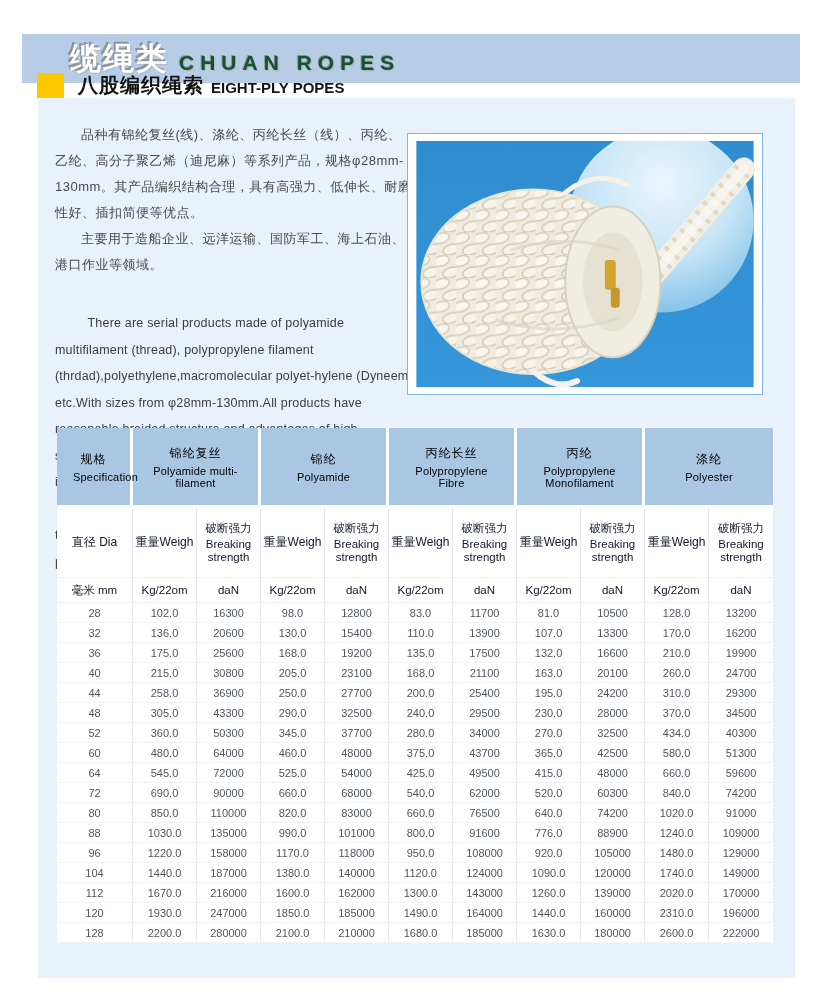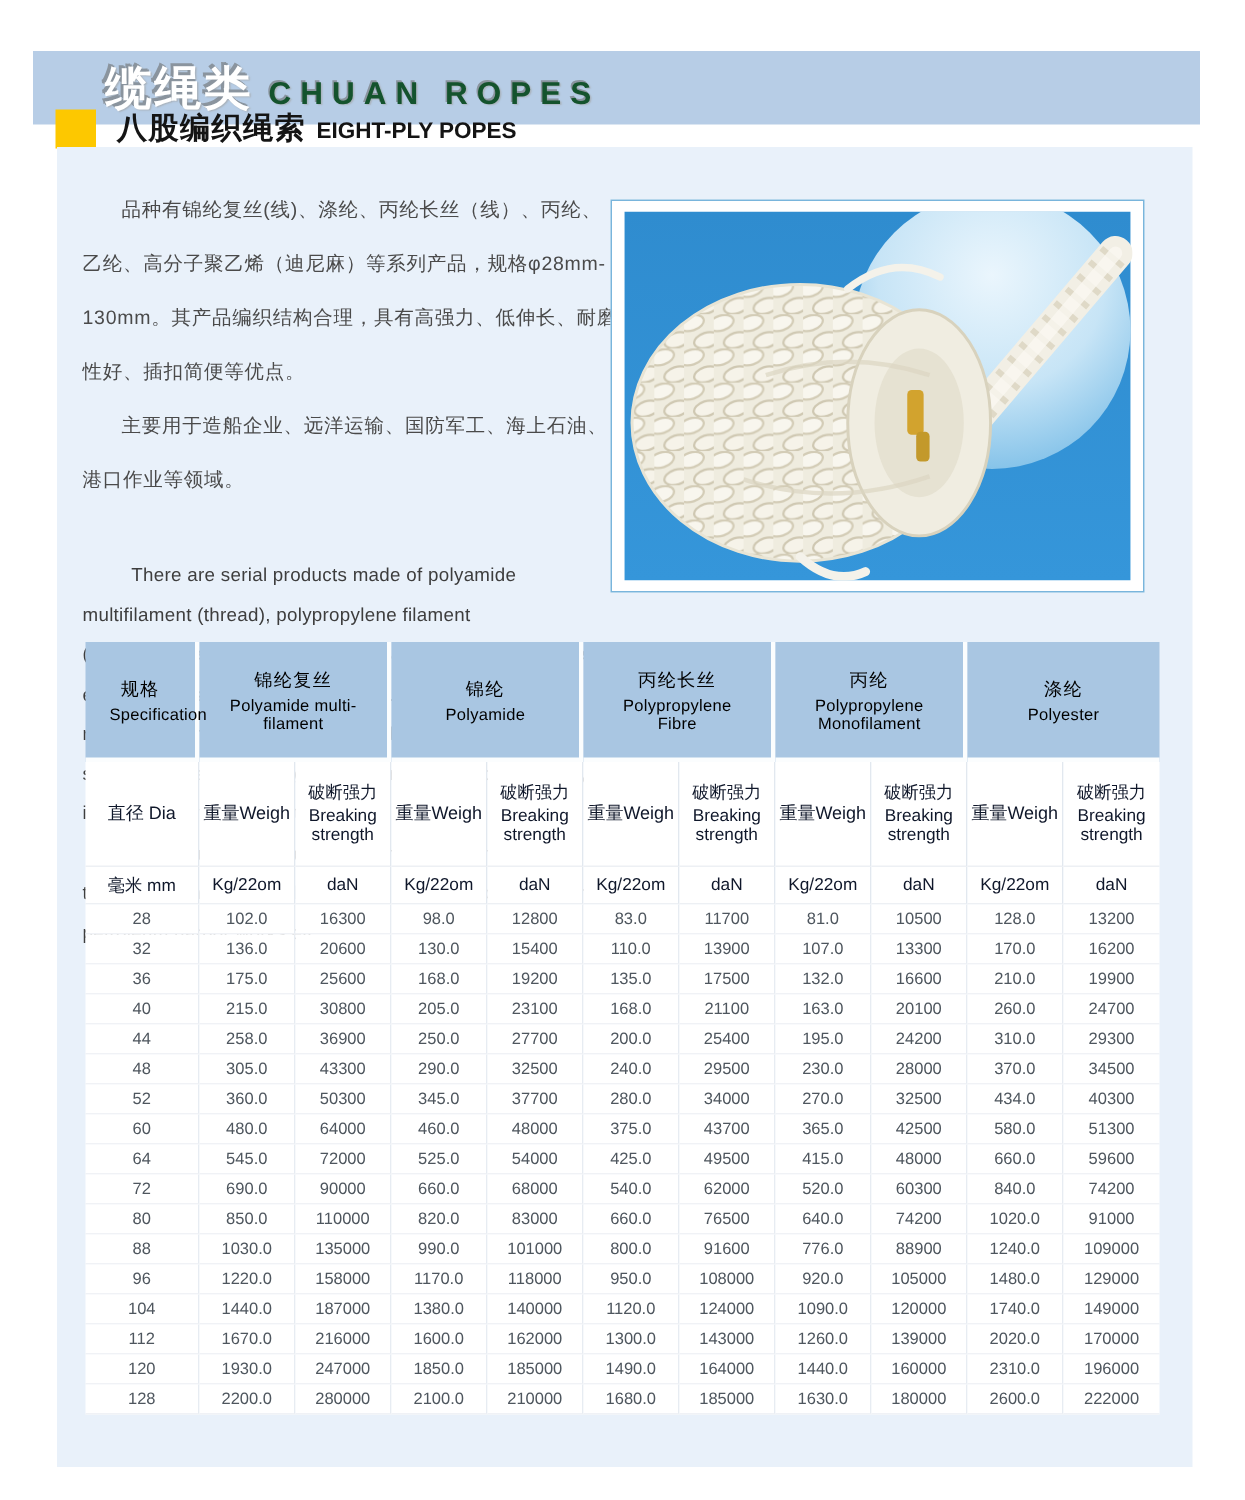--- a/index.html
+++ b/index.html
@@ -24,21 +24,21 @@
   }
   
   .subtitle{position:absolute;left:37px;top:72px;display:flex;align-items:center;}
   .bullet{width:27px;height:26px;background:#fdc800;margin-right:14px;}
   .subtitle .s-zh{font-size:20px;font-weight:bold;color:#141414;letter-spacing:1px;}
   .subtitle .s-en{font-size:15px;font-weight:bold;color:#141414;margin-left:7px;padding-top:3px;}
   
   .panel{position:absolute;left:38px;top:98px;width:757px;height:880px;background:#e9f1fa;}
   
   .intro{position:absolute;left:17px;top:24px;width:358px;color:#4a4a4a;}
-  .zh-para{font-size:13px;line-height:36px;text-indent:2em;margin:0;letter-spacing:0.5px;}
+  .zh-para{font-size:13px;line-height:26px;text-indent:2em;margin:0;letter-spacing:0.5px;}
   .en-block{margin-top:32px;color:#3d3d3d;}
   .en-para{font-size:12.5px;line-height:26.5px;letter-spacing:0.2px;margin:0;text-indent:2.6em;}
   
   .photo-frame{
     position:absolute;left:369px;top:35px;width:356px;height:262px;
     background:#ffffff;border:1px solid #79b5dc;box-sizing:border-box;padding:7px;
   }
   .photo-frame svg{display:block;width:100%;height:100%;}
   
   .spec-table{position:absolute;left:19px;top:330px;}

